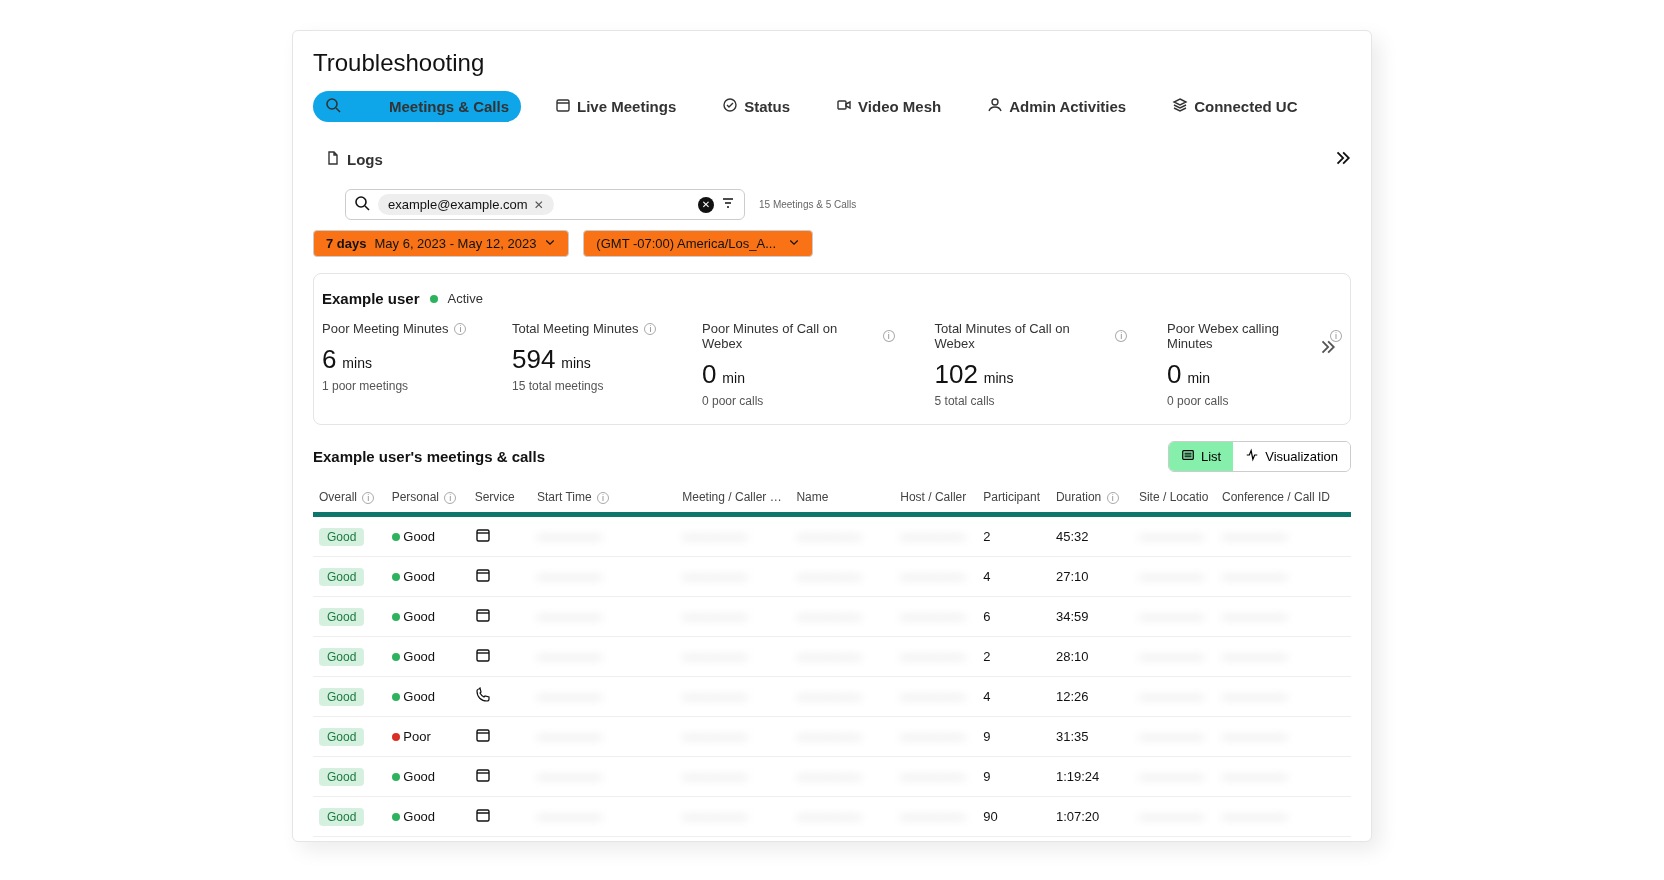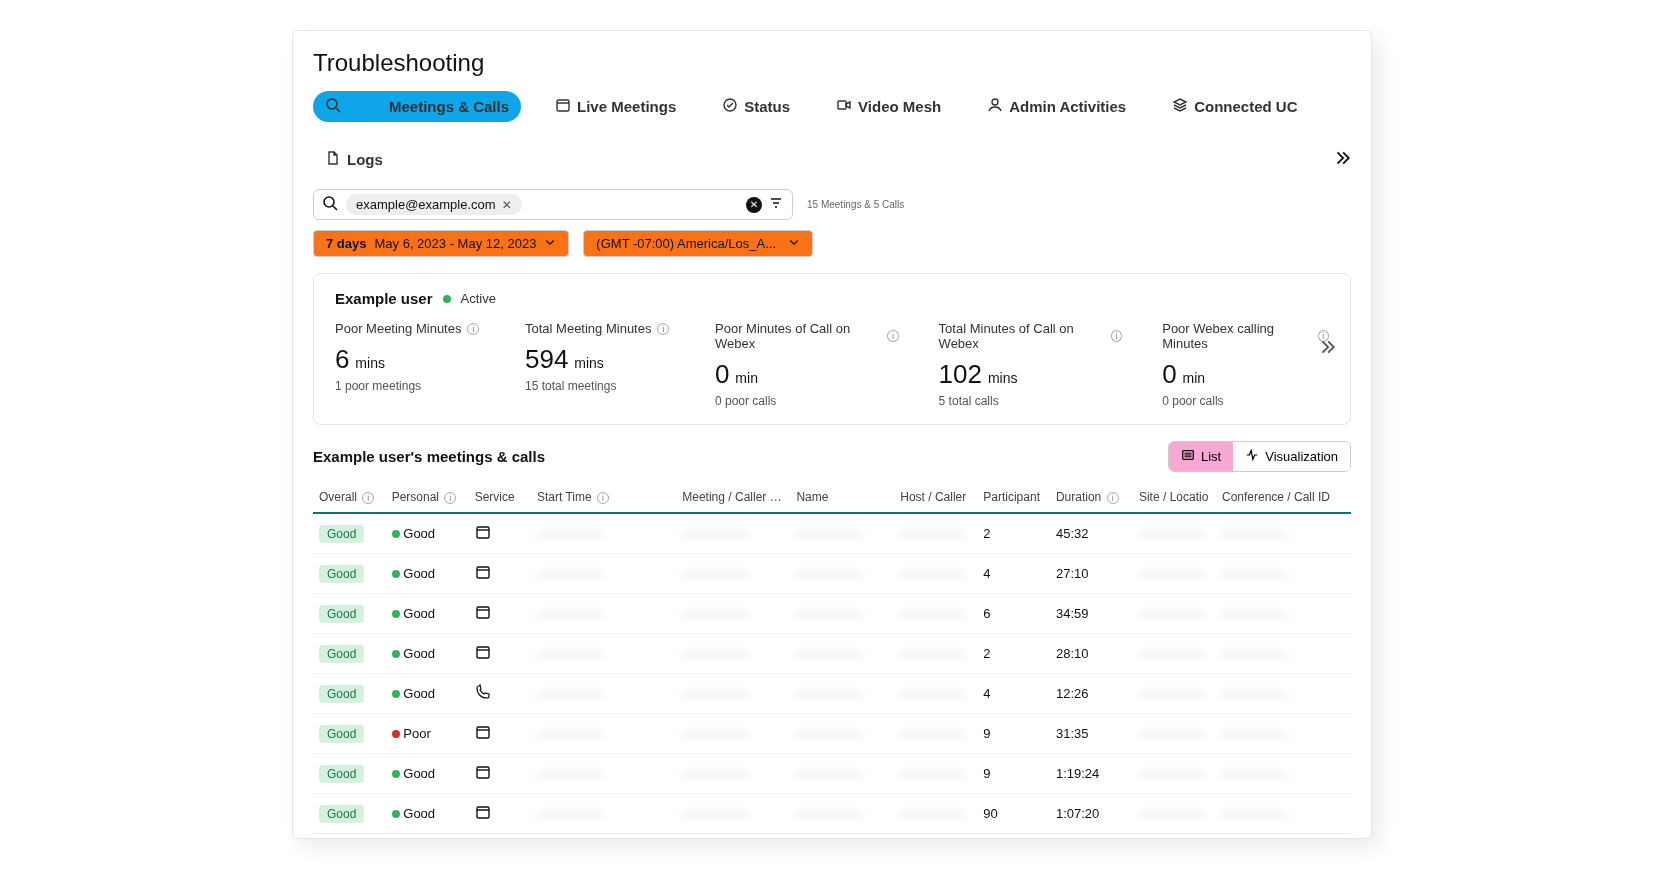--- a/index.html
+++ b/index.html
@@ -7,34 +7,34 @@
 .frame { width: 1080px; margin: 30px auto; border: 1px solid #e5e5e5; border-radius: 6px; background: #fff; box-shadow: 8px 8px 20px rgba(0,0,0,0.08); padding-bottom: 4px; overflow: hidden; }
 .page-title { font-size: 24px; font-weight: 400; padding: 18px 20px 14px 20px; }
 .tabs { display: flex; align-items: center; gap: 22px; padding: 0 20px 14px 20px; flex-wrap: wrap; }
 .tab { display: inline-flex; align-items: center; gap: 6px; font-size: 15px; font-weight: 600; color: #333; padding: 6px 12px; border-radius: 16px; cursor: pointer; }
 .tab.active { background: #0ea5e9; gap: 48px; }
 .tab svg { width: 16px; height: 16px; }
 .tabs .more { margin-left: auto; }
 
 .filterbar { padding: 0 20px; }
 .searchrow { display: flex; align-items: center; gap: 14px; margin-bottom: 10px; }
-.searchbox { display: flex; align-items: center; border: 1px solid #ccc; border-radius: 6px; background: #fff; padding: 4px 8px; width: 480px; }
+.searchbox { display: flex; align-items: center; border: 1px solid #ccc; border-radius: 6px; background: #fff; padding: 4px 8px; width: 400px; margin-left: 32px; }
 .searchbox svg { width: 16px; height: 16px; flex: none; }
 .chip { display: inline-flex; align-items: center; gap: 6px; background: #eee; border-radius: 14px; padding: 3px 10px; font-size: 13px; margin-left: 8px; }
 .chip .x { font-size: 12px; cursor: pointer; color: #555; }
 .searchbox .right { margin-left: auto; display: flex; align-items: center; gap: 6px; }
 .circ-x { width: 16px; height: 16px; border-radius: 50%; background: #111; color: #fff; display: inline-flex; align-items: center; justify-content: center; font-size: 10px; cursor: pointer; }
 .results-count { color: #666; font-size: 10px; }
 
 .selectrow { display: flex; gap: 14px; margin-bottom: 16px; }
 .pill { display: inline-flex; align-items: center; gap: 8px; border: 1px solid #ccc; border-radius: 4px; background: #f97316; padding: 5px 12px; font-size: 13px; cursor: pointer; }
 .pill .b { font-weight: 700; }
 .pill svg { width: 12px; height: 12px; }
 
-.card { margin: 0 20px 16px 20px; border: 1px solid #e5e5e5; border-radius: 8px; background: #fff; padding: 16px 21px; position: relative; }
+.card { margin: 0 20px 16px 20px; border: 1px solid #e5e5e5; border-radius: 8px; background: #fff; padding: 16px 8px; position: relative; }
 .userline { display: flex; align-items: center; gap: 10px; margin-bottom: 14px; }
 .userline .name { font-weight: 700; font-size: 15px; }
 .dot { width: 8px; height: 8px; border-radius: 50%; display: inline-block; }
 .dot.green { background: #2db35d; }
 .dot.red { background: #d93025; }
 .userline .status { font-size: 13px; color: #333; }
 
 .metrics { display: flex; gap: 40px; }
 .metric { min-width: 150px; }
 .metric .label { font-size: 13px; color: #333; display: flex; align-items: center; gap: 4px; }
@@ -42,25 +42,25 @@
 .metric .val .big { font-size: 26px; font-weight: 400; }
 .metric .val .unit { font-size: 14px; margin-left: 2px; }
 .metric .sub { font-size: 12px; color: #555; }
 .card .scroll-right { position: absolute; right: 14px; top: 50%; transform: translateY(-50%); cursor: pointer; color: #555; }
 
 .section { margin: 0 20px; }
 .section-head { display: flex; align-items: center; margin: 16px 0 10px 0; }
 .section-head h3 { font-size: 15px; font-weight: 700; }
 .toggle { margin-left: auto; display: flex; border: 1px solid #ccc; border-radius: 6px; overflow: hidden; }
 .toggle button { display: inline-flex; align-items: center; gap: 6px; padding: 6px 12px; font-size: 13px; border: none; background: #fff; cursor: pointer; }
-.toggle button.active { background: #f9a8d4; }
+.toggle button.active { background: #86efac; }
 .toggle button svg { width: 14px; height: 14px; }
 
 table { width: 100%; border-collapse: collapse; table-layout: fixed; }
-th { text-align: left; font-size: 12px; font-weight: 400; color: #444; padding: 8px 6px; border-bottom: 2px solid #0f766e; white-space: nowrap; overflow: hidden; text-overflow: ellipsis; }
+th { text-align: left; font-size: 12px; font-weight: 400; color: #444; padding: 8px 6px; border-bottom: 5px solid #0f766e; white-space: nowrap; overflow: hidden; text-overflow: ellipsis; }
 th .info, .metric .info { display: inline-flex; width: 12px; height: 12px; border: 1px solid #aaa; border-radius: 50%; align-items: center; justify-content: center; font-size: 9px; color: #888; margin-left: 2px; }
 td { font-size: 13px; padding: 10px 6px; border-bottom: 1px solid #eee; white-space: nowrap; overflow: hidden; text-overflow: ellipsis; }
 .badge { display: inline-block; padding: 2px 8px; border-radius: 4px; font-size: 12px; }
 .badge.good { background: #d6f0e0; color: #1b7a3e; }
 .blur { filter: blur(4px); color: #999; }
 .svc svg { width: 16px; height: 16px; }
 
 col.c-overall { width: 7%; }
 col.c-personal { width: 8%; }
 col.c-service { width: 6%; }

